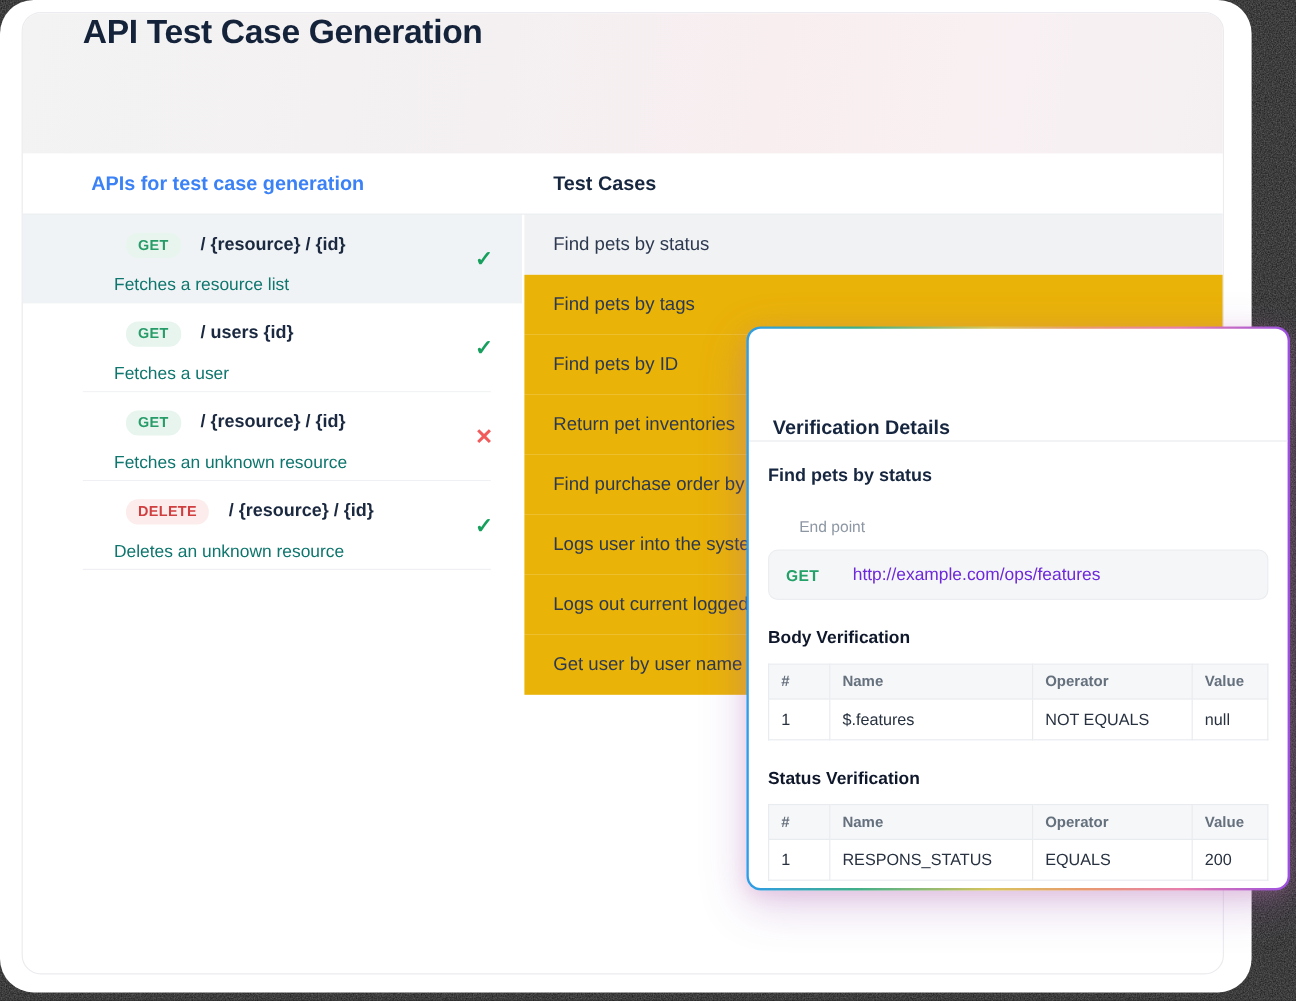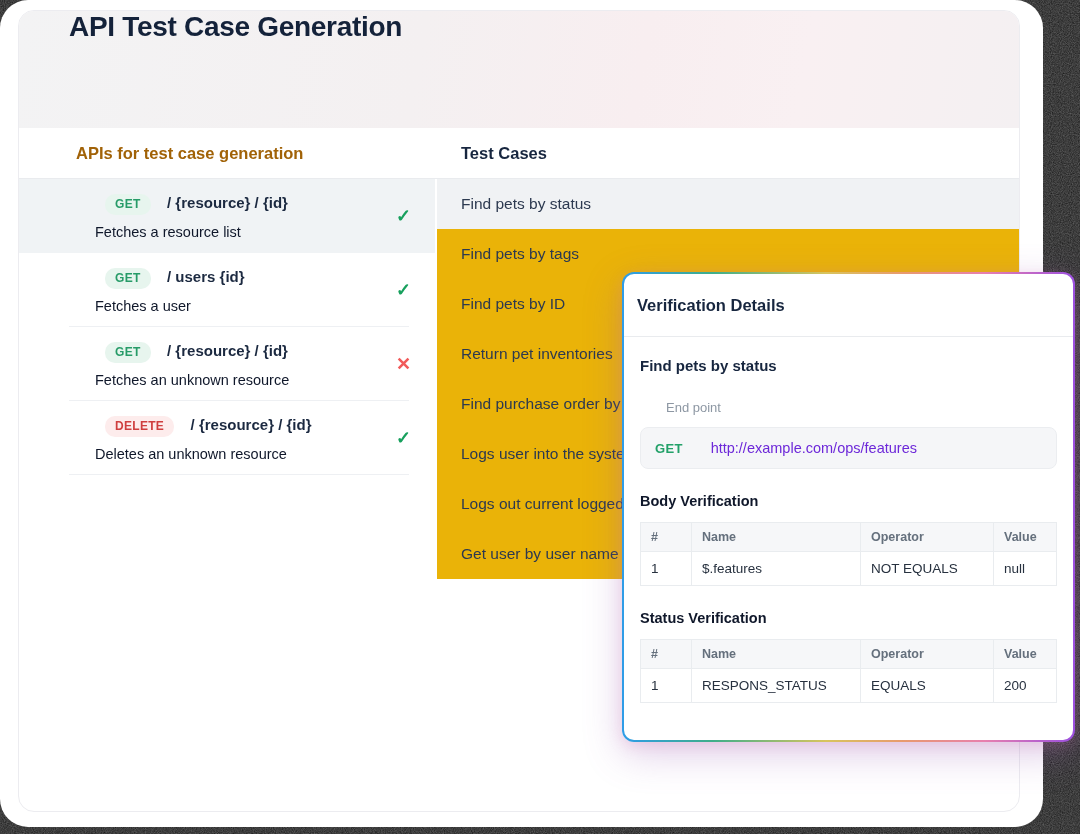--- a/index.html
+++ b/index.html
@@ -8,50 +8,50 @@
   
   .page{position:absolute;left:0;top:0;width:1043px;height:827px;background:#ffffff;
     border-radius:28px;z-index:1;}
   
   .card{position:absolute;left:18px;top:10px;width:1002px;height:802px;background:#ffffff;
     border:1px solid #ececf0;border-radius:16px;box-sizing:border-box;overflow:hidden;}
   .card-header{height:117px;background:linear-gradient(100deg,#f3f3f4 0%,#f4f0f1 40%,#f8eef0 62%,#f9f0f2 78%,#f4f0f2 100%);
     display:flex;}
   .card-header h1{margin:0 0 0 50px;font-size:28px;font-weight:700;color:#14223a;letter-spacing:-0.3px;}
   .cols-header{display:flex;height:50px;align-items:center;border-bottom:1px solid #e9ebee;background:#fff;}
-  .cols-header .lh{width:418px;box-sizing:border-box;padding-left:57px;font-size:16.5px;font-weight:700;color:#a16207;}
+  .cols-header .lh{width:418px;box-sizing:border-box;padding-left:57px;font-size:16.5px;font-weight:700;color:#3b82f6;}
   .cols-header .rh{padding-left:24px;font-size:16.5px;font-weight:700;color:#17263f;}
   .cols-body{display:flex;}
   
   .api-list{width:418px;box-sizing:border-box;border-right:2px solid #ffffff;flex:none;}
   .api-row{position:relative;height:74px;box-sizing:border-box;padding:15px 24px 0 76px;background:#fff;cursor:pointer;}
   .api-row.selected{background:#f0f3f5;}
   .api-row:not(.selected)::after{content:"";position:absolute;left:50px;right:26px;bottom:0;height:1px;background:#eef0f3;}
   .badge{display:inline-block;margin-left:10px;padding:4px 10px 5px;border-radius:10px;
     font-size:12px;font-weight:700;letter-spacing:.3px;line-height:1;}
   .badge.get{color:#279b68;background:#e7f5ee;}
   .badge.delete{color:#cf3f3f;background:#fdecec;}
   .api-path{margin-left:12px;font-size:15px;font-weight:700;color:#1b2940;}
-  .api-desc{margin-top:9px;font-size:14.5px;color:#0f172a;}
+  .api-desc{margin-top:15px;font-size:14.5px;color:#0f766e;}
   .status{position:absolute;right:24px;top:50%;transform:translateY(-50%);
     font-size:18px;font-weight:700;line-height:1;}
   .status.pass{color:#17a05d;}
   .status.fail{color:#f15b5b;}
   
   .tc-list{flex:1;}
   .tc-row{height:50px;display:flex;align-items:center;padding-left:24px;font-size:15.5px;color:#2c3950;
     background:#eab308;cursor:pointer;white-space:nowrap;overflow:hidden;}
   .tc-row.selected{background:#f0f2f4;}
   
   .vp{position:absolute;left:622px;top:272px;width:453px;height:470px;z-index:5;
     border-radius:12px;padding:2px;box-sizing:border-box;
     background:linear-gradient(90deg,#2f9ce8 0%,#3fae8a 20%,#d8c45e 45%,#e89a6e 62%,#e77fae 80%,#9b4fe0 100%);
     box-shadow:0 12px 38px rgba(150,90,180,.30),0 4px 14px rgba(233,130,180,.22);}
   .vp-inner{width:100%;height:100%;background:#ffffff;border-radius:10px;box-sizing:border-box;overflow:hidden;}
-  .vp-header{height:62px;display:flex;align-items:center;border-bottom:1px solid #e9ebee;padding-left:13px;}
+  .vp-header{height:62px;display:flex;align-items:flex-end;border-bottom:1px solid #e9ebee;padding-left:20px;margin-top:31px;}
   .vp-header h2{margin:0;font-size:16.5px;font-weight:700;color:#17263f;}
   .vp-body{padding:0 16px;}
   .vp-case{margin-top:20px;font-size:15px;font-weight:700;color:#17263f;}
   .vp-ep-label{margin-top:26px;font-size:13px;color:#8d97a3;margin-left:26px;}
   .vp-ep-box{margin-top:12px;height:42px;background:#f5f6f8;border:1px solid #ebedf0;border-radius:8px;
     display:flex;align-items:center;padding:0 14px;box-sizing:border-box;}
   .vp-ep-method{color:#23a169;font-size:13px;font-weight:700;letter-spacing:.3px;}
   .vp-ep-url{margin-left:28px;color:#6d28d9;font-size:14.5px;}
   .vp-sec-title{margin-top:24px;font-size:14.5px;font-weight:700;color:#0f172a;}
   table.vtab{margin-top:13px;width:100%;border-collapse:collapse;}

